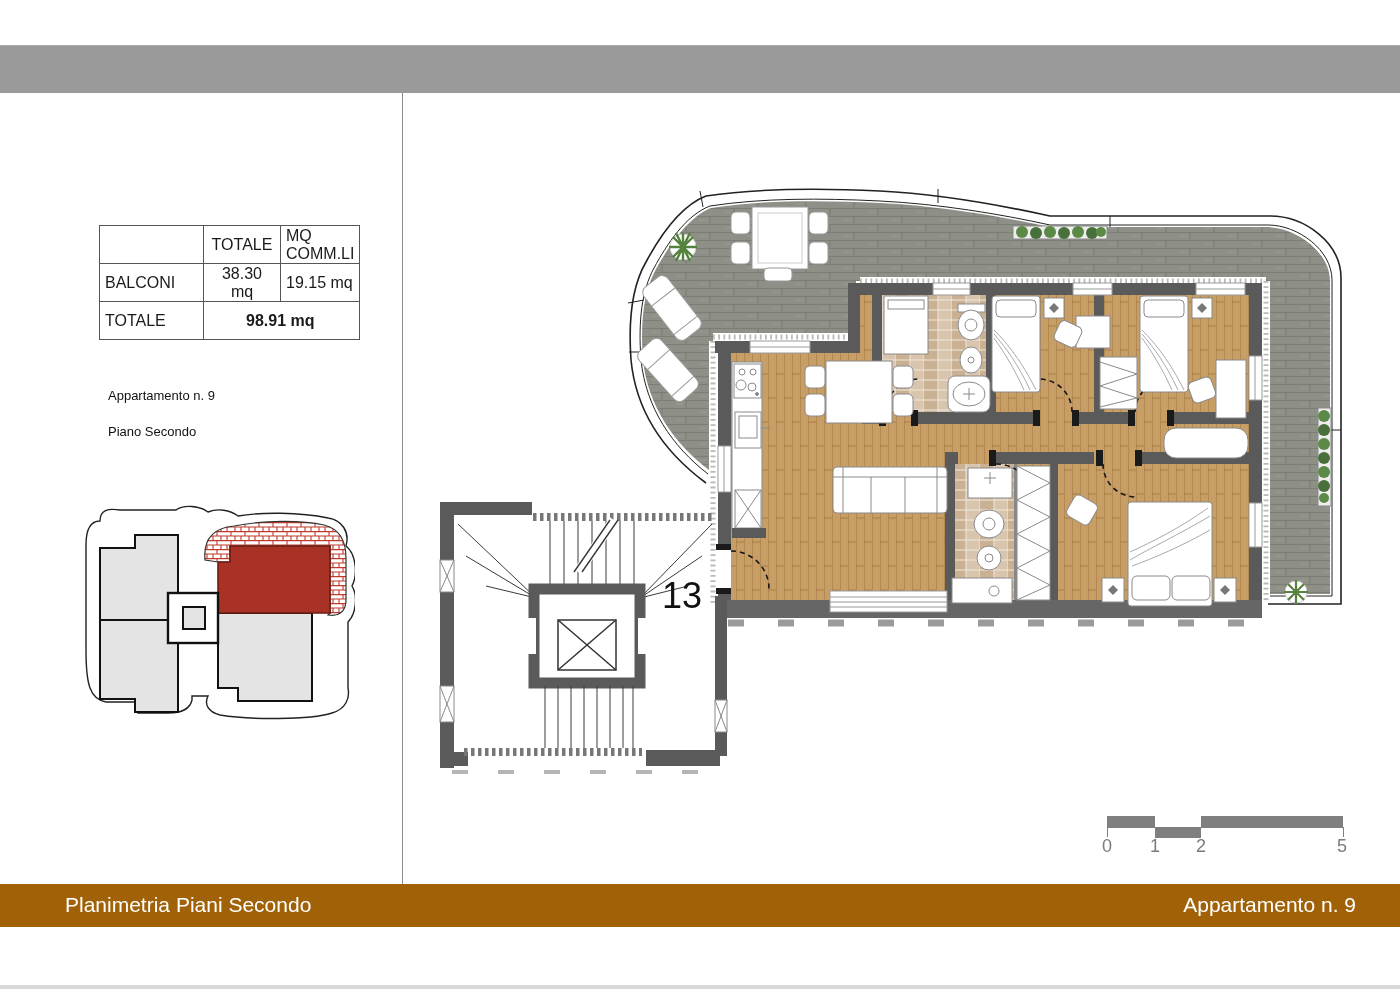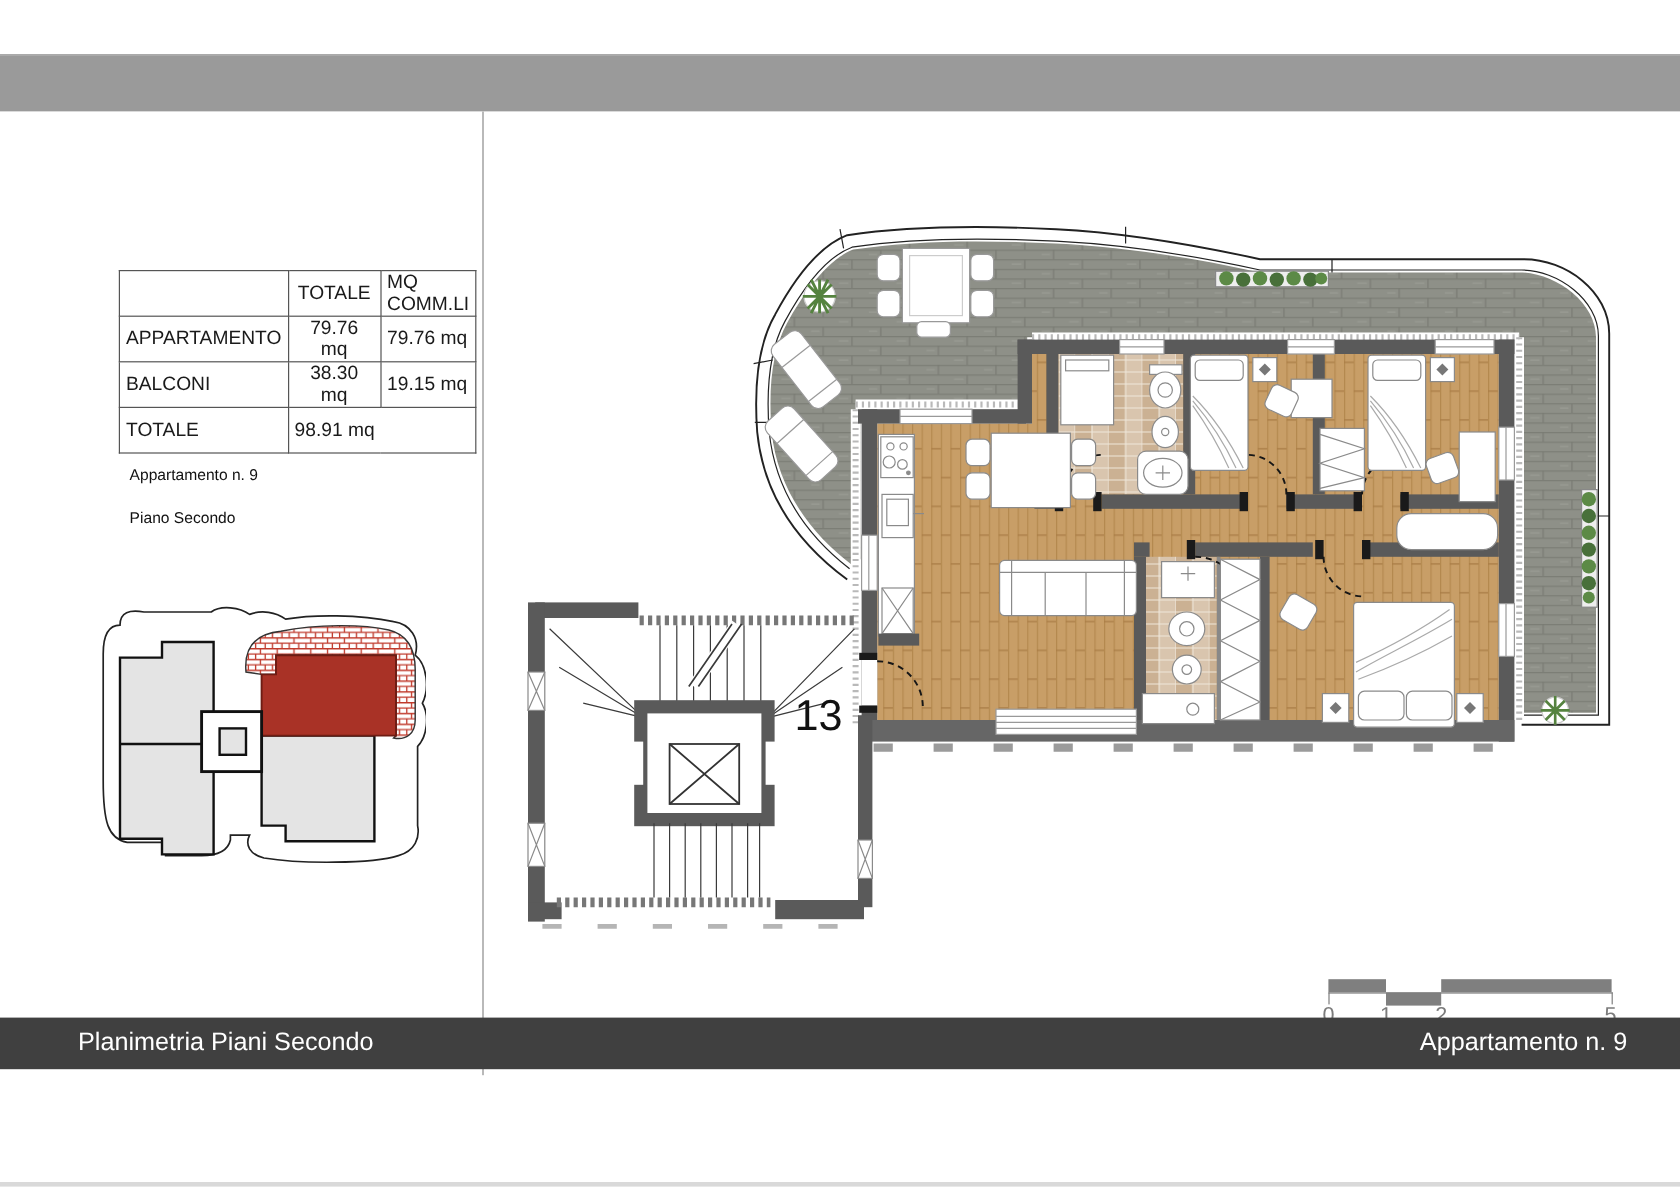--- a/index.html
+++ b/index.html
@@ -11,31 +11,31 @@
   #top-bar{left:0;top:46px;width:1400px;height:47px;background:#9a9a9a;}
   
   #content{left:0;top:93px;width:1400px;height:803px;background:#fff;}
   #pane-divider{left:402px;top:93px;width:1px;height:803px;background:#8c8c8c;}
   
   #summary-table{left:99px;top:225px;border-collapse:collapse;table-layout:fixed;}
   #summary-table td{border:1px solid #555;font-size:16px;color:#1a1a1a;padding:0 5px;height:37px;}
   #summary-table .c1{width:93px;text-align:left;}
   #summary-table .c2{width:66px;text-align:center;}
   #summary-table .c3{width:64px;text-align:left;}
-  #summary-table .merged{text-align:left;padding-right:8px;}
+  #summary-table .merged{text-align:center;padding-right:8px;font-weight:bold;}
   
   .caption{left:108px;font-size:13px;color:#111;}
   
   #scale-bar{left:1105px;top:812px;width:242px;height:50px;}
   .seg{position:absolute;background:#7f7f7f;height:11px;}
   #scale-baseline{position:absolute;left:2px;top:15px;width:237px;height:1px;background:#7f7f7f;}
   .tick{position:absolute;top:15px;width:1px;height:10px;background:#7f7f7f;}
   .scale-num{position:absolute;top:24px;font-size:18px;color:#7c7c7c;}
   
-  #footer-bar{left:0;top:848px;width:1400px;height:43px;background:#404040;color:#fff;}
+  #footer-bar{left:0;top:884px;width:1400px;height:43px;background:#a16207;color:#fff;}
   #footer-left{position:absolute;left:65px;top:9px;font-size:21px;}
   #footer-right{position:absolute;right:44px;top:9px;font-size:21px;}
   #bottom-strip{left:0;top:939px;width:1400px;height:46px;background:#fff;}
   #bottom-edge{left:0;top:985px;width:1400px;height:4px;background:#d9d9d9;}
   svg{display:block;}
   text{font-family:"Liberation Sans","DejaVu Sans",sans-serif;}
 </style>
 </head>
 <body>
 
@@ -43,25 +43,20 @@
 <div class="abs" id="top-bar"></div>
 <div class="abs" id="content"></div>
 <div class="abs" id="pane-divider"></div>
 
 <table class="abs" id="summary-table">
   <tbody>
       <tr>
     <td class="c1"></td>
     <td class="c2">TOTALE</td>
     <td class="c3">MQ COMM.LI</td>
-  </tr>
-  <tr>
-    <td class="c1">APPARTAMENTO</td>
-    <td class="c2">79.76 mq</td>
-    <td class="c3">79.76 mq</td>
   </tr>
   <tr>
     <td class="c1">BALCONI</td>
     <td class="c2">38.30 mq</td>
     <td class="c3">19.15 mq</td>
   </tr>
   <tr>
     <td class="c1">TOTALE</td>
     <td class="merged" colspan="2">98.91 mq</td>
   </tr>

